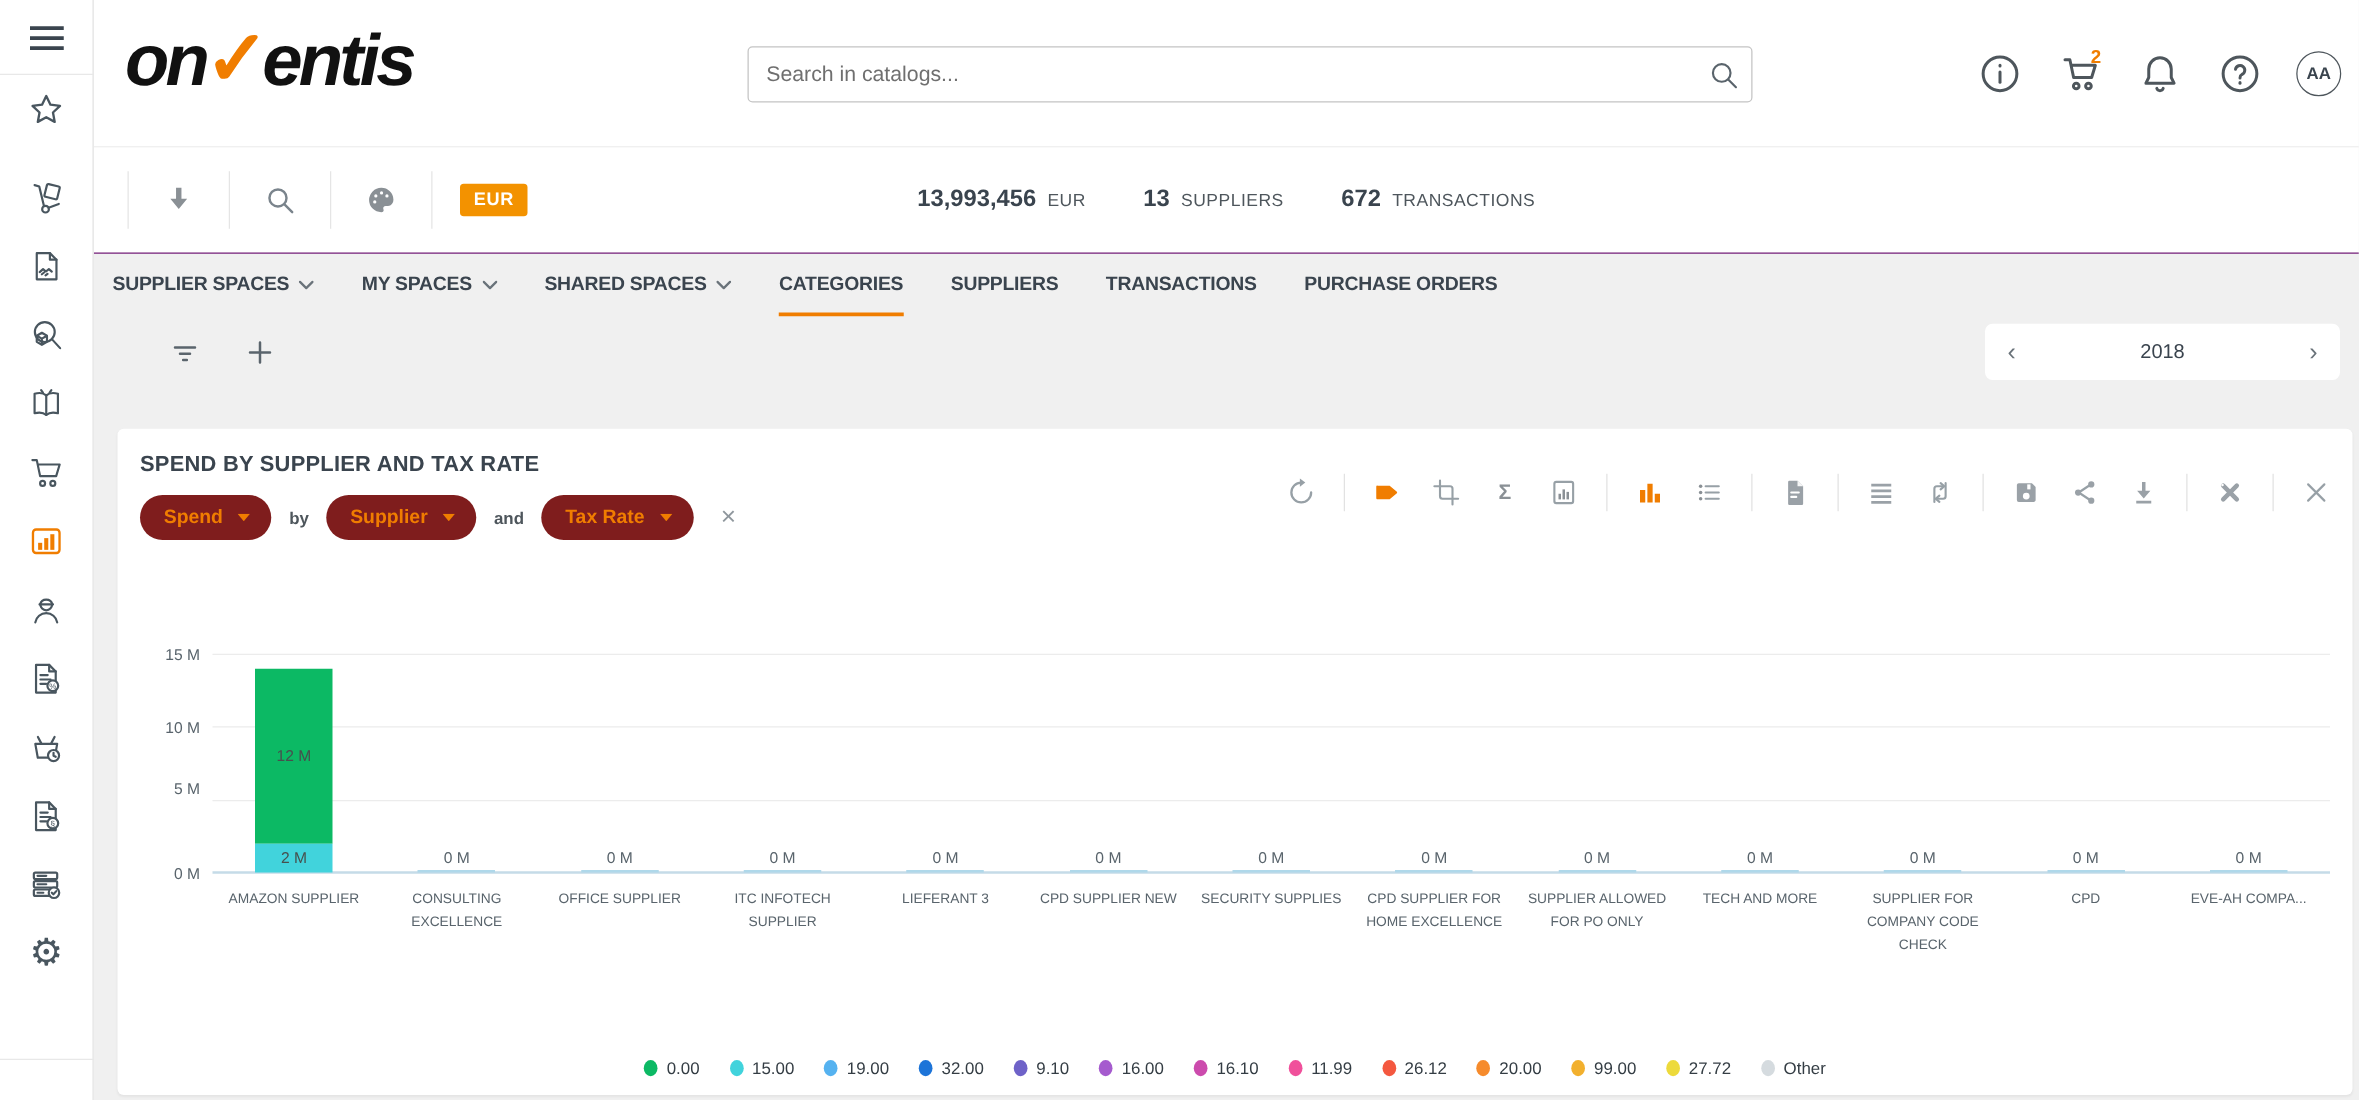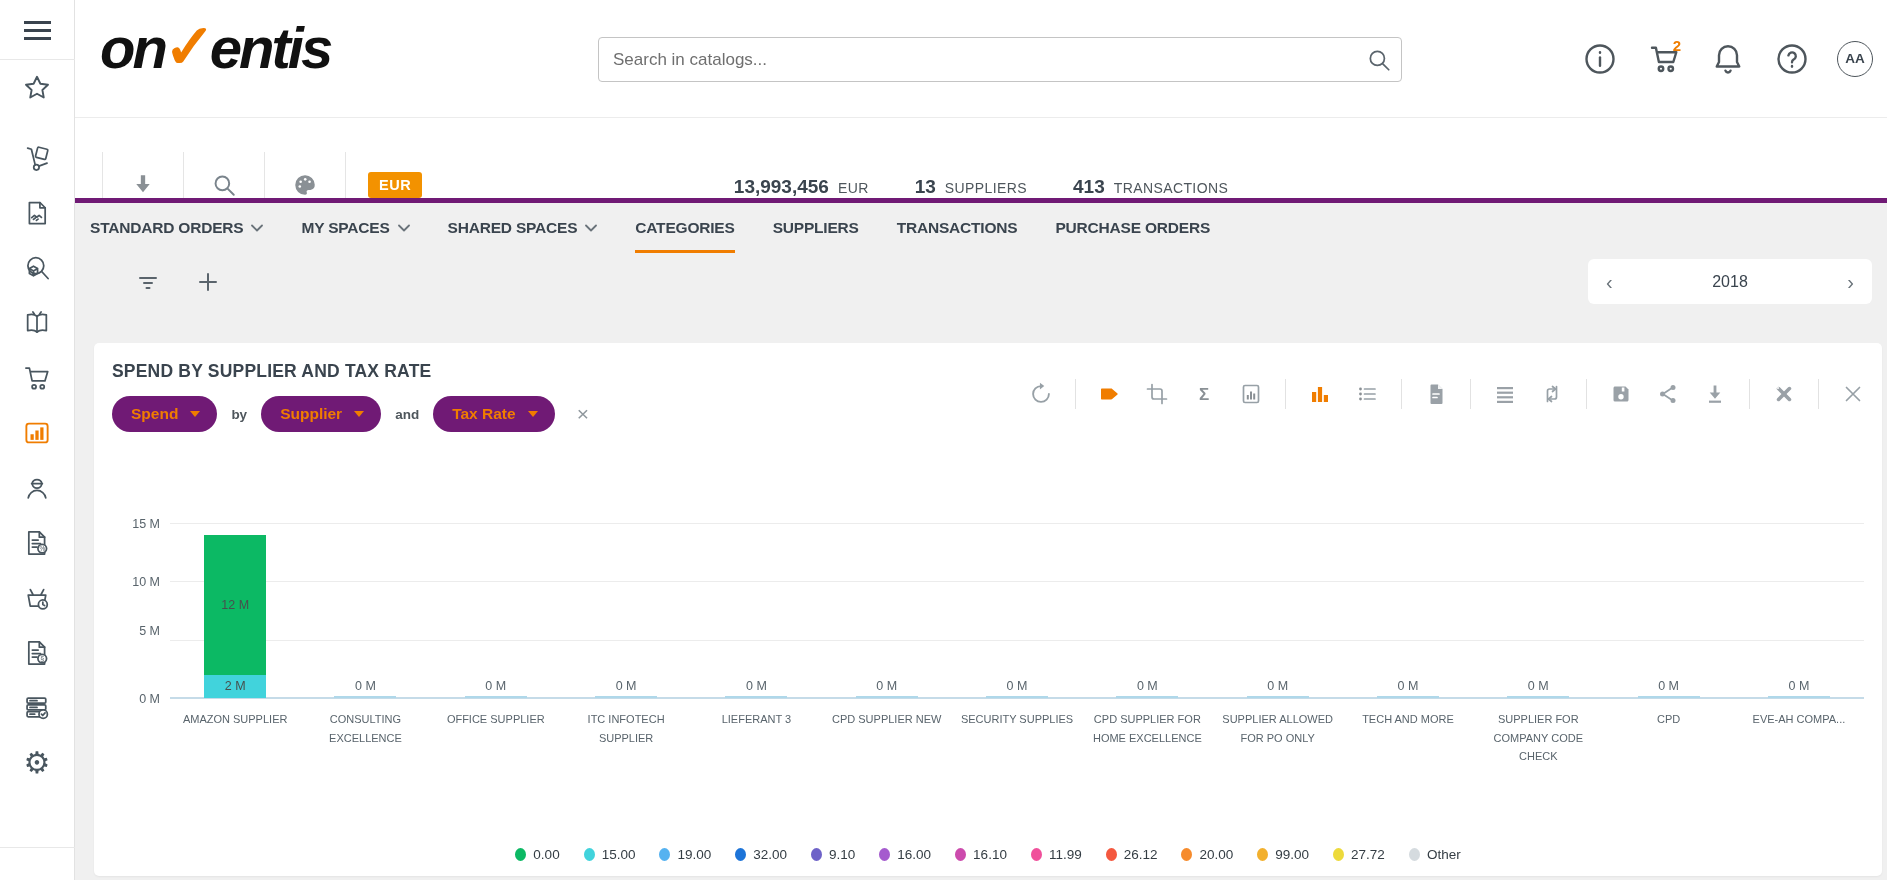--- a/index.html
+++ b/index.html
@@ -34,22 +34,22 @@
   .searchwrap input::placeholder { color:#6F6F6F; }
   .search-btn { width:44px; display:flex; justify-content:center; cursor:pointer; }
   .top-icons { position:absolute; right:14px; top:0; height:100%; display:flex; align-items:center; gap:26px; }
   .tico { position:relative; width:38px; height:38px; display:flex; align-items:center; justify-content:center; cursor:pointer; }
   .tico svg { stroke:#4E565C; fill:none; stroke-width:1.6; stroke-linecap:round; stroke-linejoin:round; }
   .cart-badge { position:absolute; top:-3px; right:2px; color:#F07D00; font-size:15px; font-weight:bold; }
   .avatar { width:36px; height:36px; border:1.8px solid #4E565C; border-radius:50%; display:flex;
     align-items:center; justify-content:center; font-size:13.5px; font-weight:bold; color:#3A444E; cursor:pointer; }
 
   
-  .statsrow { height:85px; background:#fff; border-bottom:5px solid #701a75; position:relative;
-    display:flex; align-items:flex-end; padding-left:27px; }
+  .statsrow { height:85px; background:#fff; border-bottom:1px solid #701a75; position:relative;
+    display:flex; align-items:center; padding-left:27px; }
   .vsep { width:1px; height:46px; background:#E5E5E5; }
   .scell { width:80px; display:flex; align-items:center; justify-content:center; cursor:pointer; }
   .eur-badge { margin-left:22px; background:#F39200; color:#fff; font-weight:bold; font-size:14.5px;
     padding:5px 11px; border-radius:3px; letter-spacing:.5px; }
   .stats-center { position:absolute; left:50%; transform:translateX(-50%); display:flex; gap:46px; align-items:center; }
   .stat { display:flex; align-items:baseline; gap:9px; }
   .stat .v { font-size:19px; font-weight:bold; color:#3A444E; }
   .stat .l { font-size:14px; color:#4E565C; letter-spacing:.4px; }
 
   
@@ -69,21 +69,21 @@
   .yearbox { position:absolute; right:15px; top:6px; width:284px; height:45px; background:#fff; border-radius:6px;
     display:flex; align-items:center; justify-content:space-between; padding:0 18px; }
   .yearbox .nav { color:#6A737A; font-size:20px; cursor:pointer; line-height:1; }
   .yearbox .yr { font-size:16px; color:#3A444E; }
 
   
   .panel { margin:33px 5px 0 19px; height:533px; background:#fff; border-radius:5px;
     box-shadow:0 1px 2px rgba(0,0,0,.05); position:relative; padding:18px; }
   .p-title { font-size:17.5px; font-weight:bold; letter-spacing:.2px; color:#3A444E; }
   .chips { display:flex; align-items:center; gap:14px; margin-top:14px; }
-  .chip { background:#701a75; border-radius:18px; height:36px; display:flex; align-items:center; gap:12px;
+  .chip { background:#7f1d1d; border-radius:18px; height:36px; display:flex; align-items:center; gap:12px;
     padding:0 17px 0 19px; cursor:pointer; }
   .chip .ct { color:#F07D00; font-weight:bold; font-size:15.5px; }
   .chip svg { fill:#F07D00; }
   .conn { font-size:13.5px; font-weight:bold; color:#4E565C; }
   .chips-x { color:#8F979D; font-size:21px; margin-left:8px; cursor:pointer; }
 
   .toolbar { position:absolute; right:16px; top:36px; display:flex; align-items:center; gap:21px; }
   .tb { width:26px; height:26px; display:flex; align-items:center; justify-content:center; cursor:pointer; }
   .tb svg { stroke:#97A0A6; fill:none; stroke-width:1.7; stroke-linecap:round; stroke-linejoin:round; }
   .tbsep { width:1px; height:30px; background:#E2E2E2; }
@@ -301,29 +301,29 @@
     <div class="stats-center" id="stats-list">
         <div class="stat">
           <span class="v">13,993,456</span>
           <span class="l">EUR</span>
         </div>
         <div class="stat">
           <span class="v">13</span>
           <span class="l">SUPPLIERS</span>
         </div>
         <div class="stat">
-          <span class="v">413</span>
+          <span class="v">672</span>
           <span class="l">TRANSACTIONS</span>
         </div>
       </div>
   </div>
 
   <nav class="tabbar" id="tabbar">
       <div class="tab">
-        <span>STANDARD ORDERS</span>
+        <span>SUPPLIER SPACES</span>
         <svg width="12" height="8" viewBox="0 0 12 7">
           <path d="M1 1l5 5 5-5"></path>
         </svg>
       </div>
       <div class="tab">
         <span>MY SPACES</span>
         <svg width="12" height="8" viewBox="0 0 12 7">
           <path d="M1 1l5 5 5-5"></path>
         </svg>
       </div>

